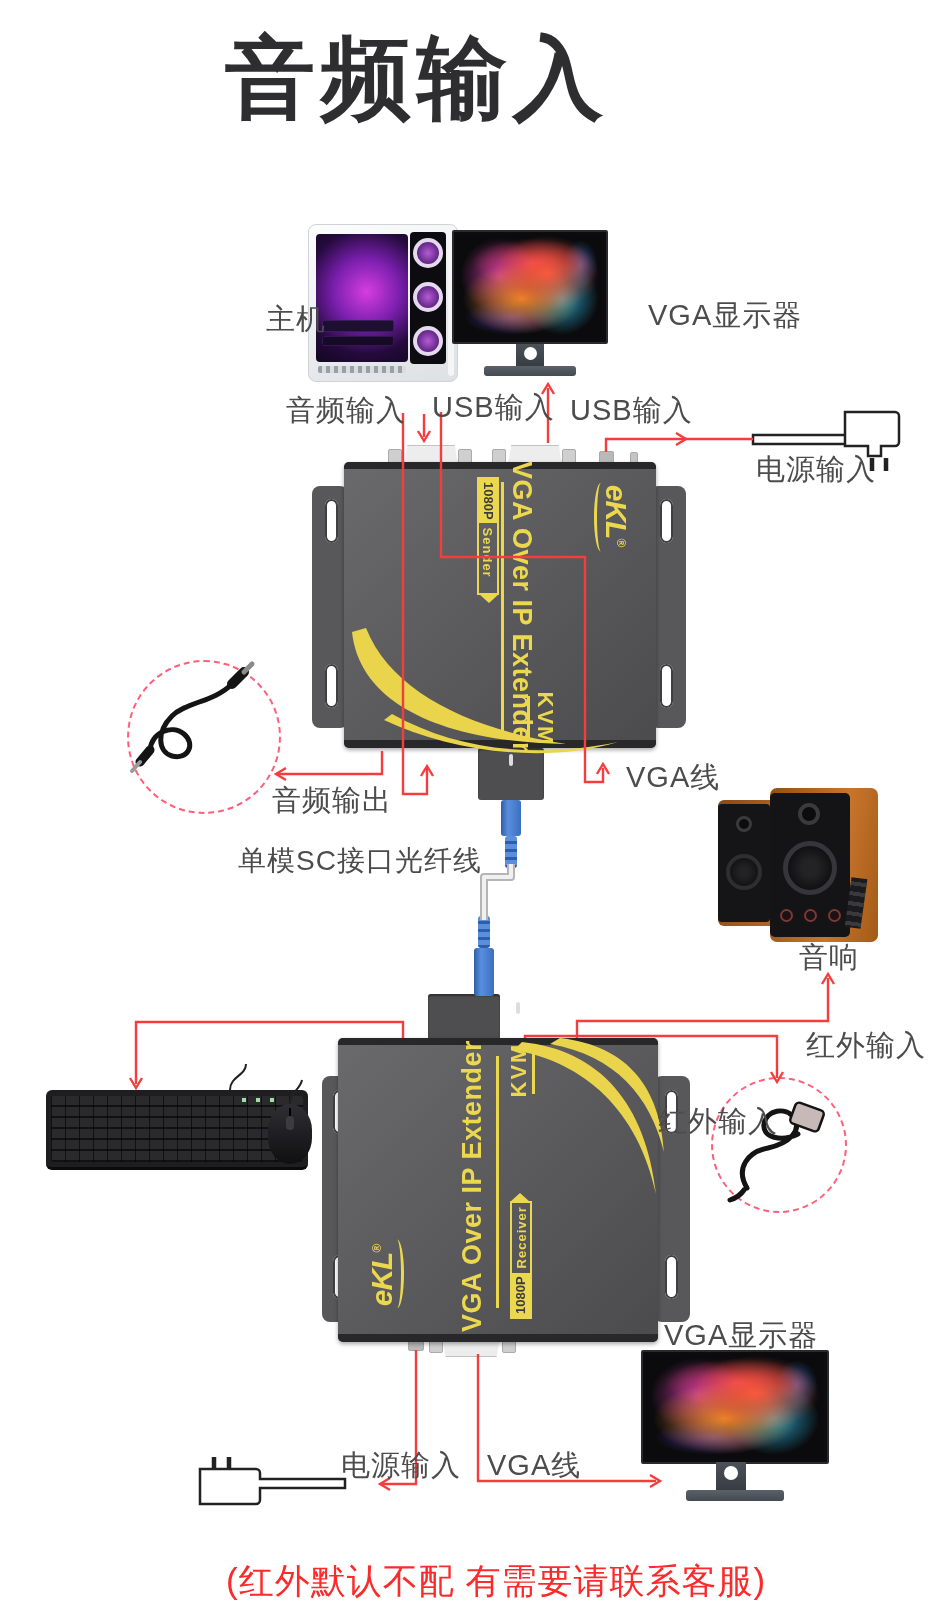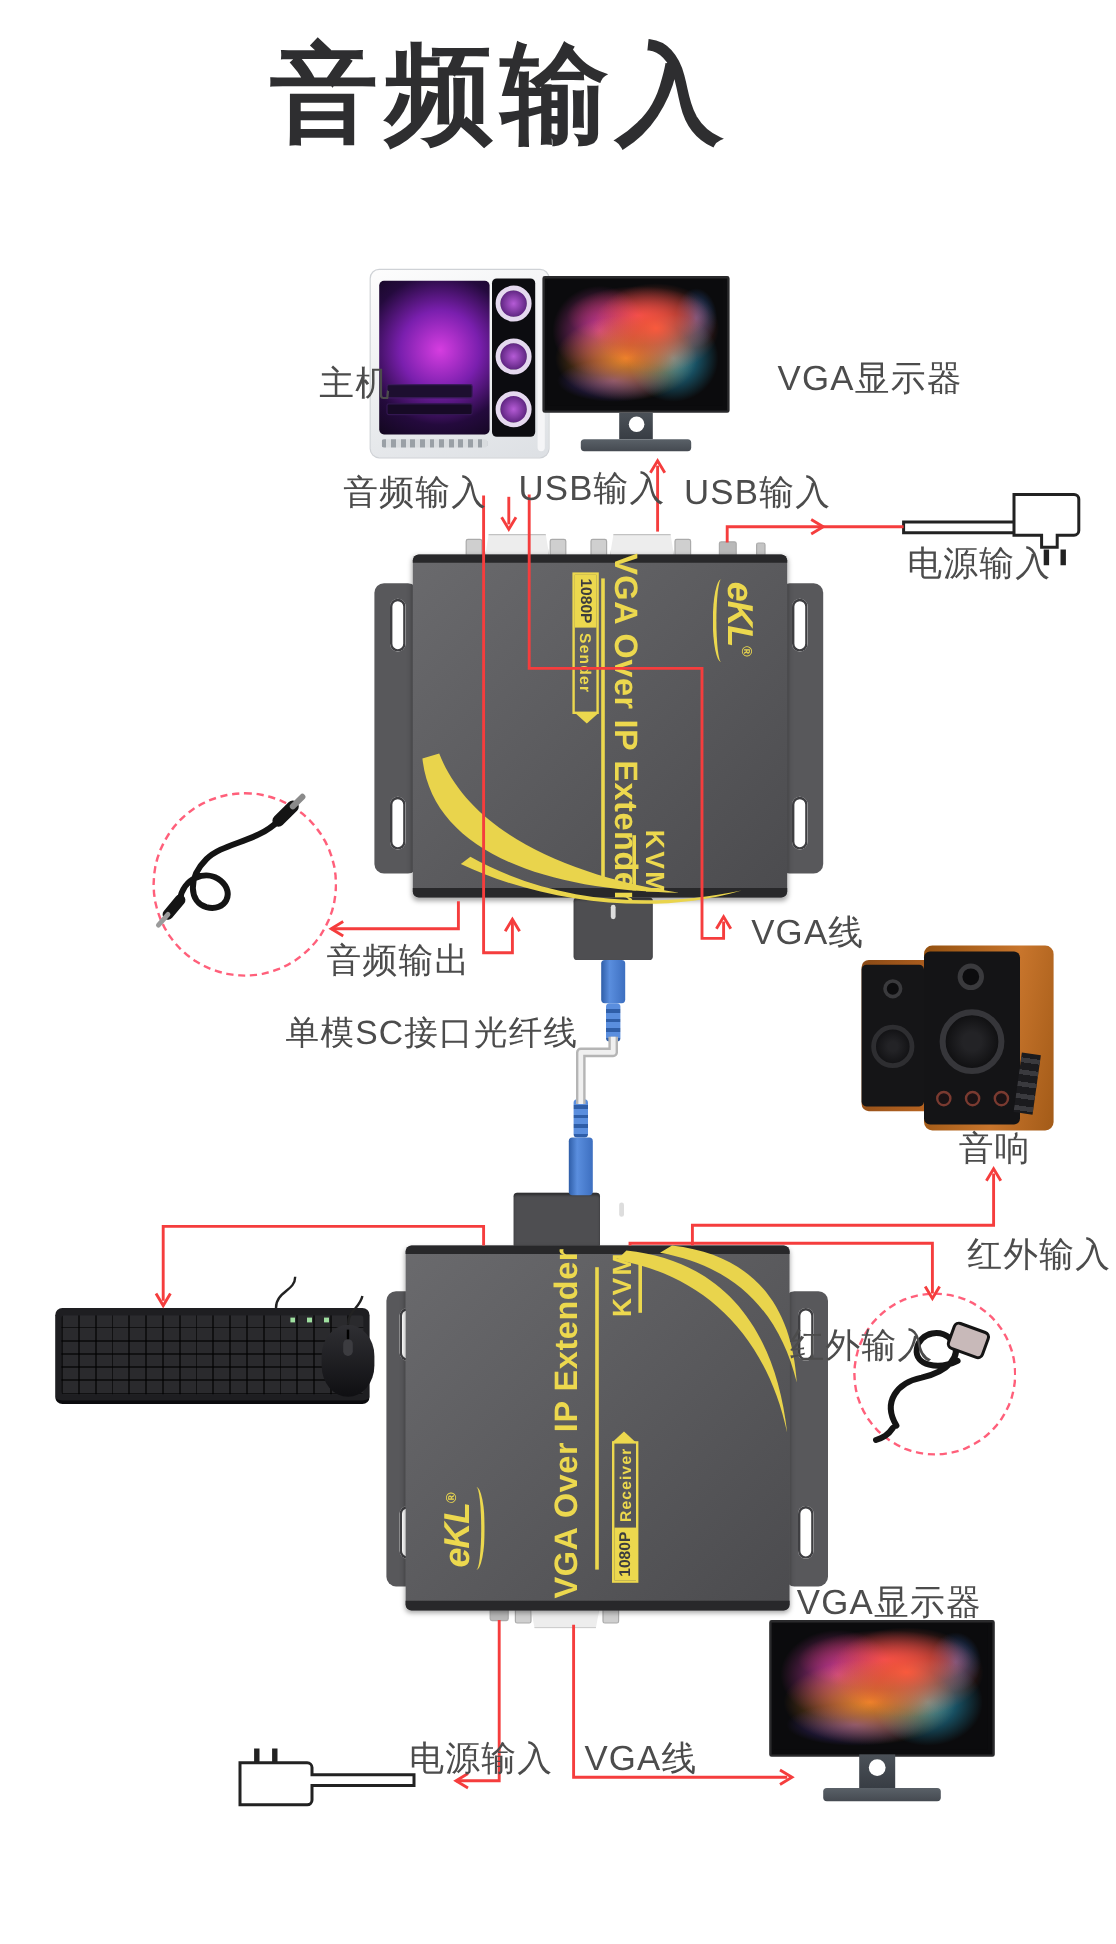--- a/index.html
+++ b/index.html
@@ -213,20 +213,21 @@
     <div class="neck" style="left:75px;top:112px;width:30px;height:28px;">
       <div class="hole" style="left:8px;top:4px;width:14px;height:14px;"></div>
     </div>
     <div class="base" style="left:45px;top:140px;width:98px;height:11px;"></div>
   </div>
   <div class="lbl z10" style="left:664px;top:1316px;">VGA显示器</div>
 
   <div class="lbl z10" style="left:341px;top:1446px;">电源输入</div>
   <div class="lbl z10" style="left:487px;top:1446px;">VGA线</div>
 
+  <div class="note z10" style="left:226px;top:1558px;">(红外默认不配 有需要请联系客服)</div>
 
   <svg class="overlay" width="930" height="1620" viewBox="0 0 930 1620">
 
     <g>
       <path d="M352,632 C360,706 446,742 566,744 C474,730 392,694 366,628 Z" fill="#e9d44c"></path>
       <path d="M392,714 C460,752 540,758 618,742 C544,764 452,752 384,720 Z" fill="#e9d44c"></path>
     </g>
     <g>
       <path d="M522,1042 C600,1050 646,1104 656,1194 C638,1110 584,1062 514,1050 Z" fill="#e9d44c"></path>
       <path d="M560,1038 C630,1046 660,1090 664,1152 C650,1096 616,1056 550,1044 Z" fill="#e9d44c"></path>

